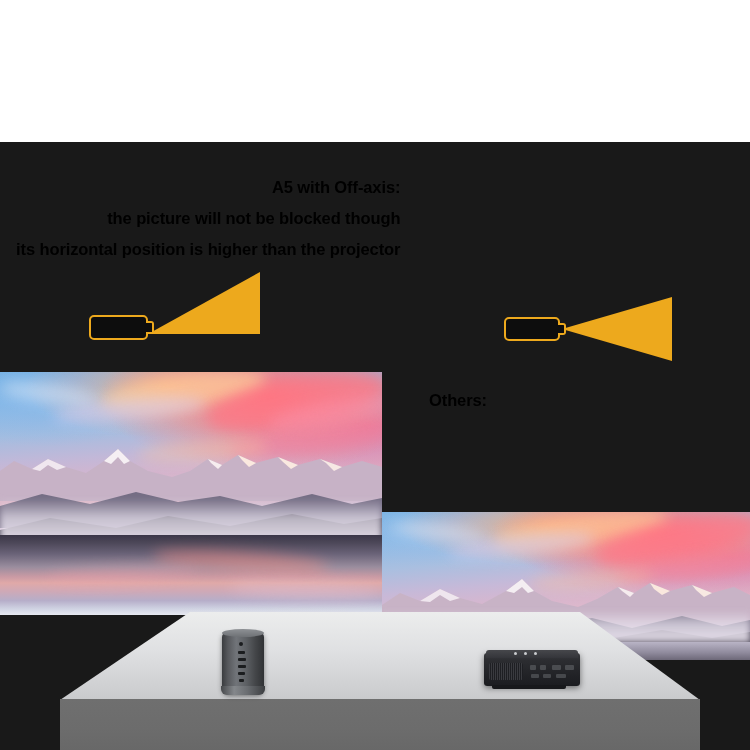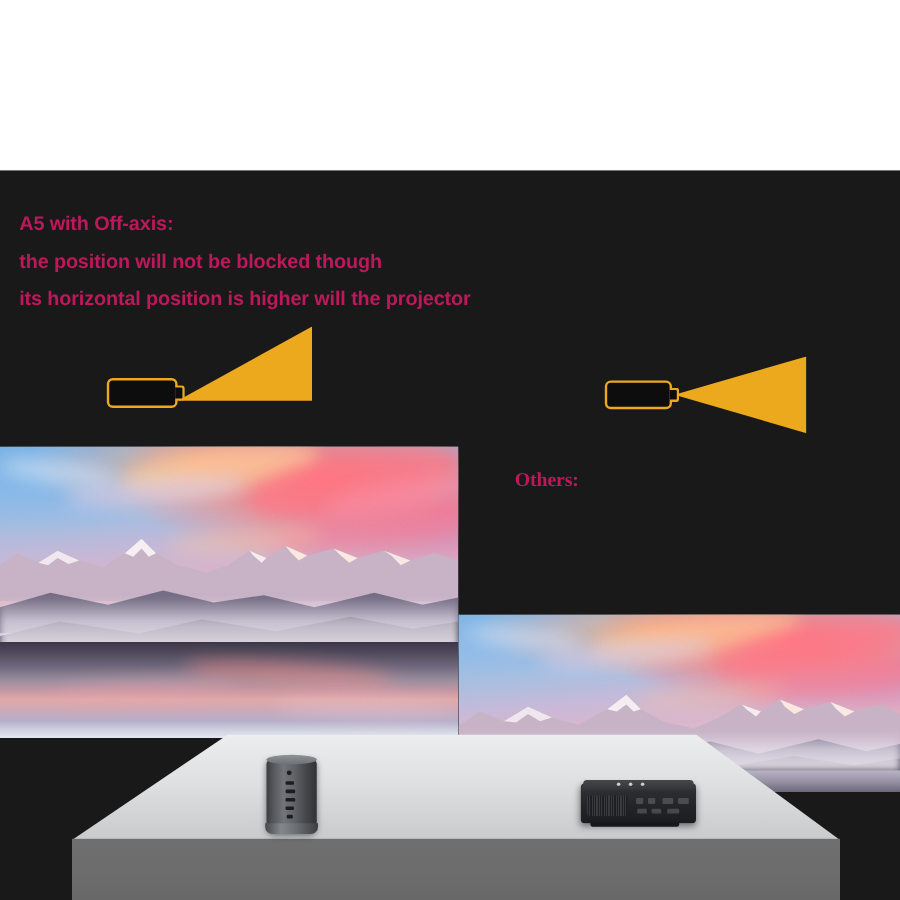--- a/index.html
+++ b/index.html
@@ -24,25 +24,25 @@
     font-family:"Liberation Sans", sans-serif;
   }
 
   
   .dark-panel{
     position:absolute;left:0;top:142px;width:750px;height:608px;
     background:#191919;
   }
 
   
-  .txt-block{position:absolute;color:#be185d;font-weight:bold;white-space:nowrap;}
+  .txt-block{position:absolute;color:#000000;font-weight:bold;white-space:nowrap;text-align:right;}
   .left-text{left:16px;top:172px;}
   .left-text .ln{font-size:16.5px;line-height:31px;letter-spacing:-0.1px;}
   .right-text{left:429px;top:384px;}
-  .right-text .ln{font-size:16.5px;line-height:32px;letter-spacing:-0.1px;font-family:Liberation Serif, serif;}
+  .right-text .ln{font-size:16.5px;line-height:32px;letter-spacing:-0.1px;}
 
   
   .diagram{position:absolute;}
   .battery{
     position:absolute;
     background:#0d0d0d;
     border:2px solid #eda91d;
     border-radius:5px;
     box-sizing:border-box;
   }
@@ -130,22 +130,22 @@
 </head>
 <body>
 
 <div id="stage">
 
 
   <div class="dark-panel"></div>
 
   <div class="txt-block left-text">
     <div class="ln">A5 with Off-axis:</div>
-    <div class="ln">the position will not be blocked though</div>
-    <div class="ln">its horizontal position is higher will the projector</div>
+    <div class="ln">the picture will not be blocked though</div>
+    <div class="ln">its horizontal position is higher than the projector</div>
   </div>
 
   <div class="txt-block right-text">
     <div class="ln">Others:</div>
   </div>
 
   <div class="diagram">
     <svg class="beam-svg" style="left:148px;top:272px;" width="112" height="70" viewBox="0 0 112 70">
       <polygon points="0,62 112,0 112,62" fill="#eda91d"></polygon>
     </svg>

